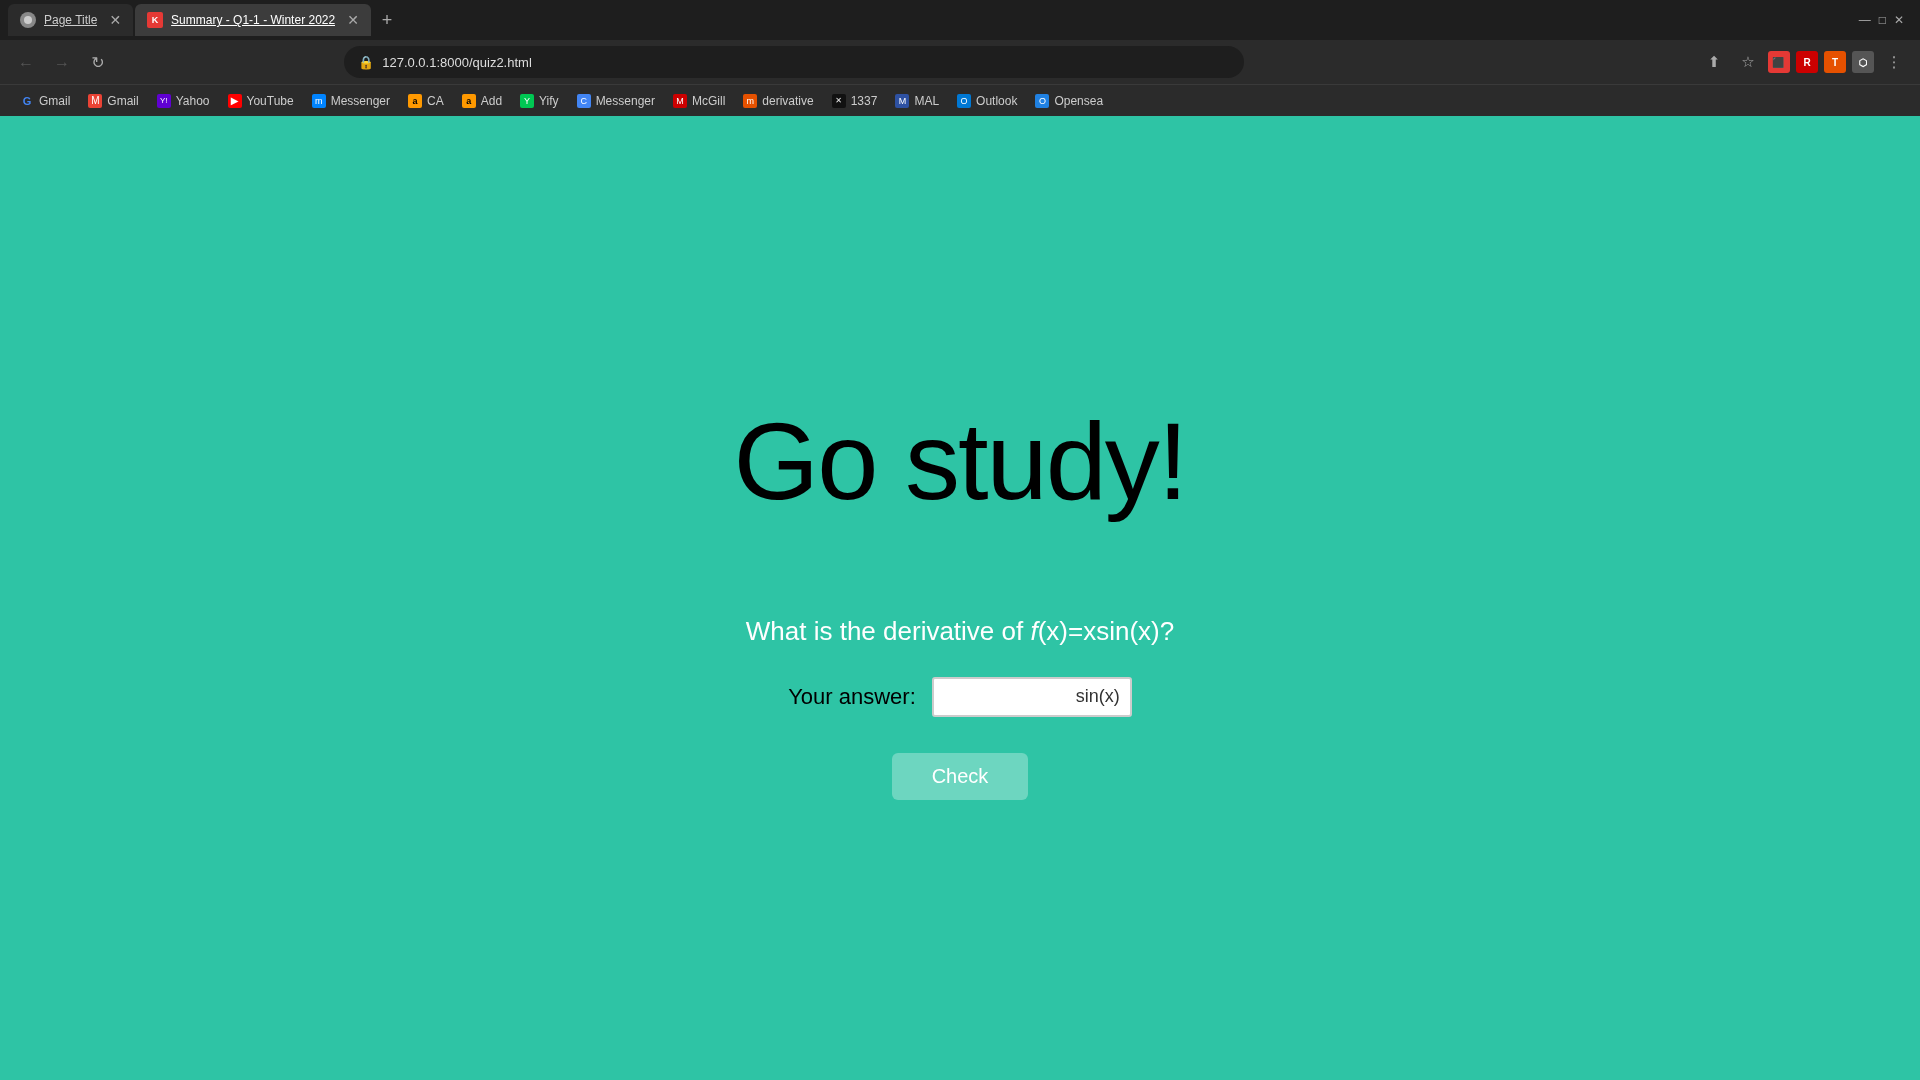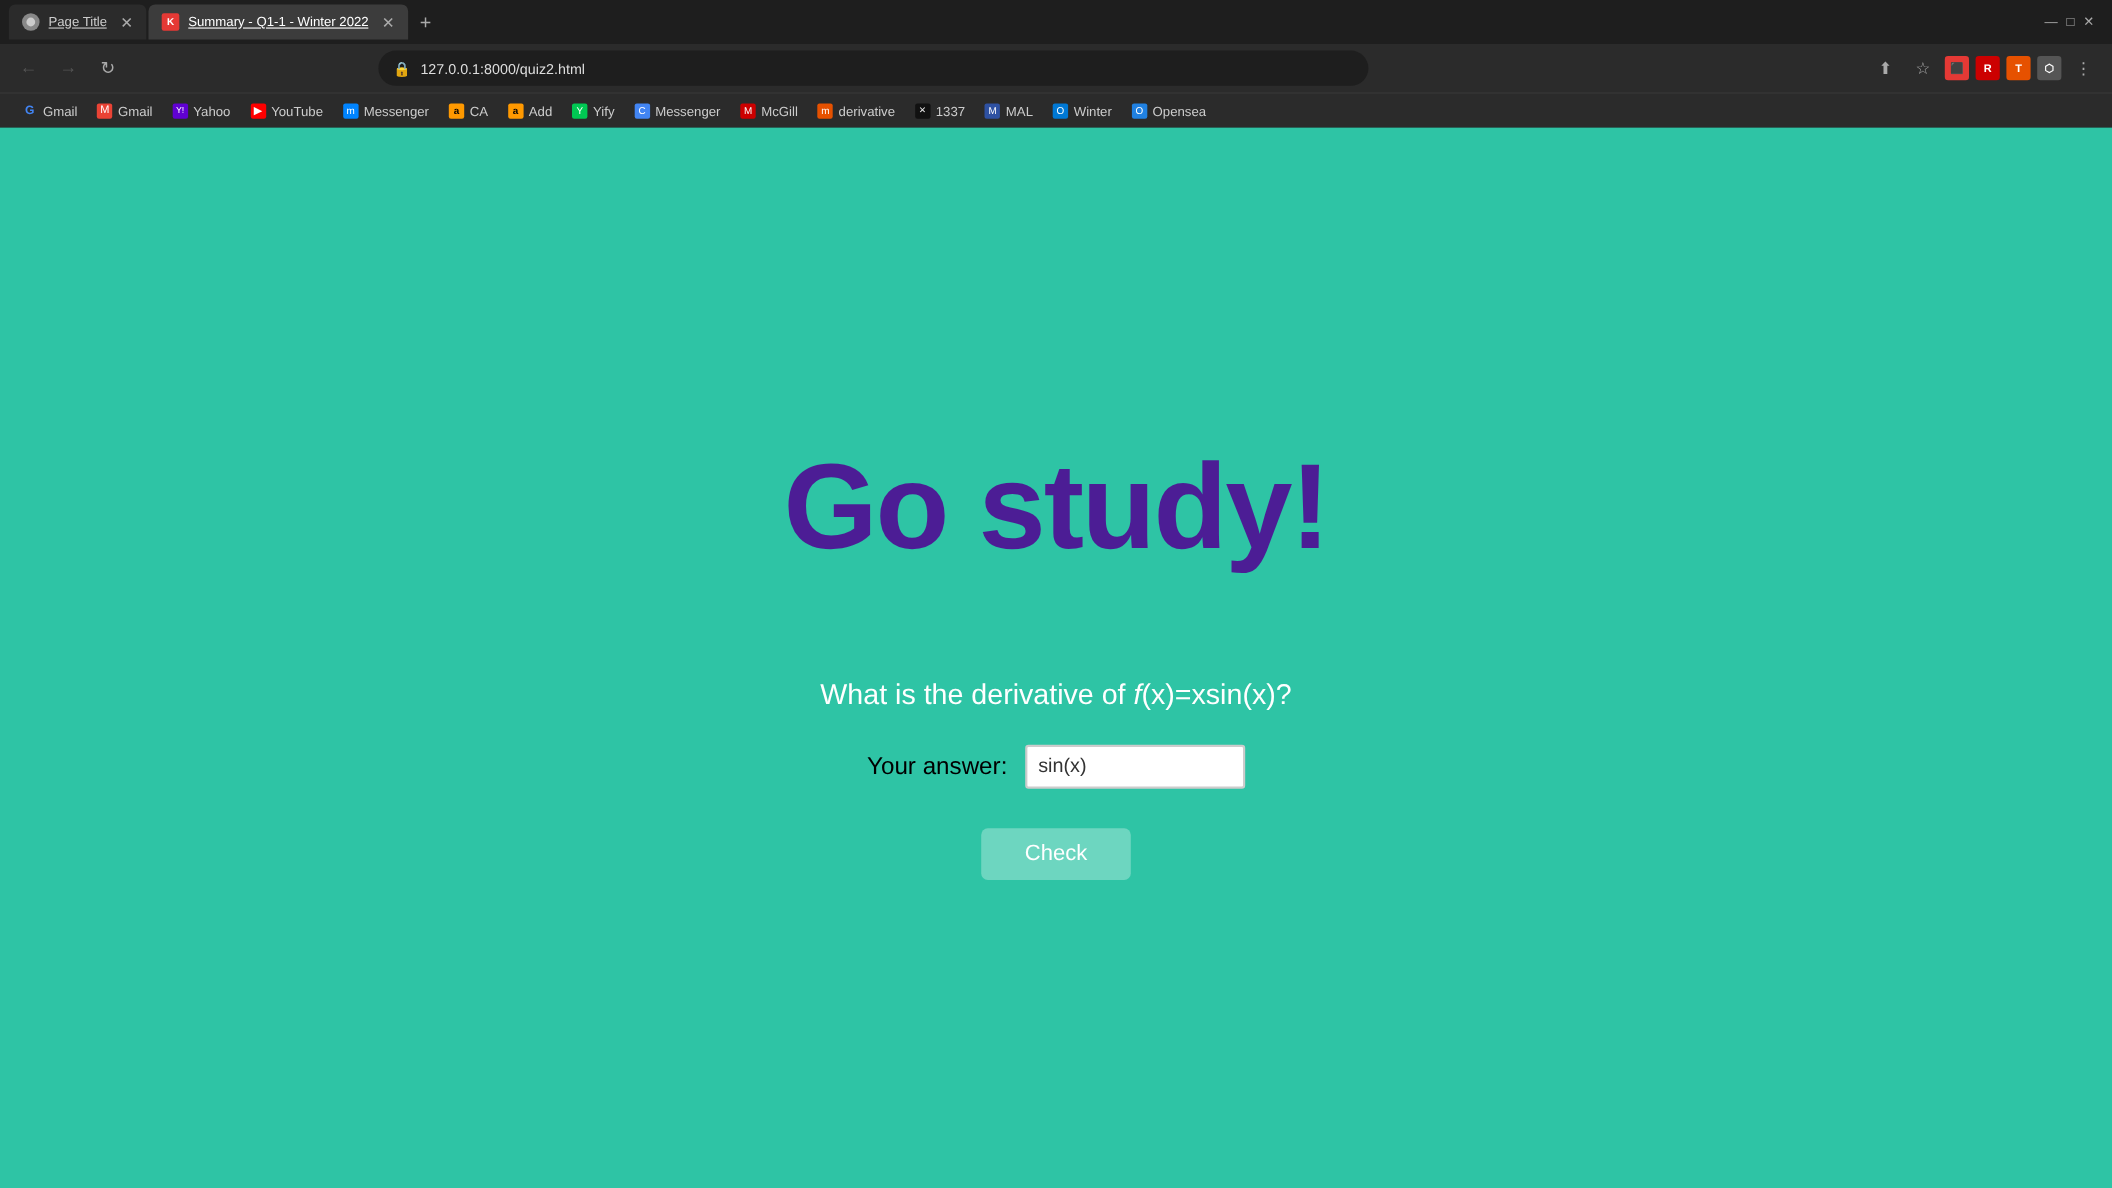--- a/index.html
+++ b/index.html
@@ -193,22 +193,22 @@
       background: #2ec4a5;
       display: flex;
       flex-direction: column;
       align-items: center;
       justify-content: center;
       gap: 0;
     }
 
     .main-heading {
       font-size: 110px;
-      font-weight: 700;
-      color: #4c1d95;
+      font-weight: 400;
+      color: #000000;
       margin-bottom: 92px;
       letter-spacing: -2px;
     }
 
     .question-text {
       font-size: 26px;
       color: white;
       margin-bottom: 30px;
       font-weight: 400;
     }
@@ -233,20 +233,21 @@
     .answer-input {
       width: 200px;
       height: 40px;
       border: 2px solid #ccc;
       border-radius: 3px;
       font-size: 18px;
       padding: 0 10px;
       outline: none;
       background: white;
       color: #333;
+      text-align: right;
     }
 
     .check-button {
       background: rgba(255,255,255,0.3);
       color: white;
       border: none;
       border-radius: 6px;
       padding: 12px 40px;
       font-size: 20px;
       cursor: pointer;
@@ -354,21 +355,21 @@
     <div class="bookmark">
       <span class="bm-icon" style="background:#111; color:#eee; font-size:8px;">✕</span>
       <span>1337</span>
     </div>
     <div class="bookmark">
       <span class="bm-icon bm-mal" style="font-size:9px;">M</span>
       <span>MAL</span>
     </div>
     <div class="bookmark">
       <span class="bm-icon bm-outlook" style="font-size:9px;">O</span>
-      <span>Winter</span>
+      <span>Outlook</span>
     </div>
     <div class="bookmark">
       <span class="bm-icon bm-opensea" style="font-size:9px;">O</span>
       <span>Opensea</span>
     </div>
   </div>
 </div>
 
 <div class="page-content">
 

